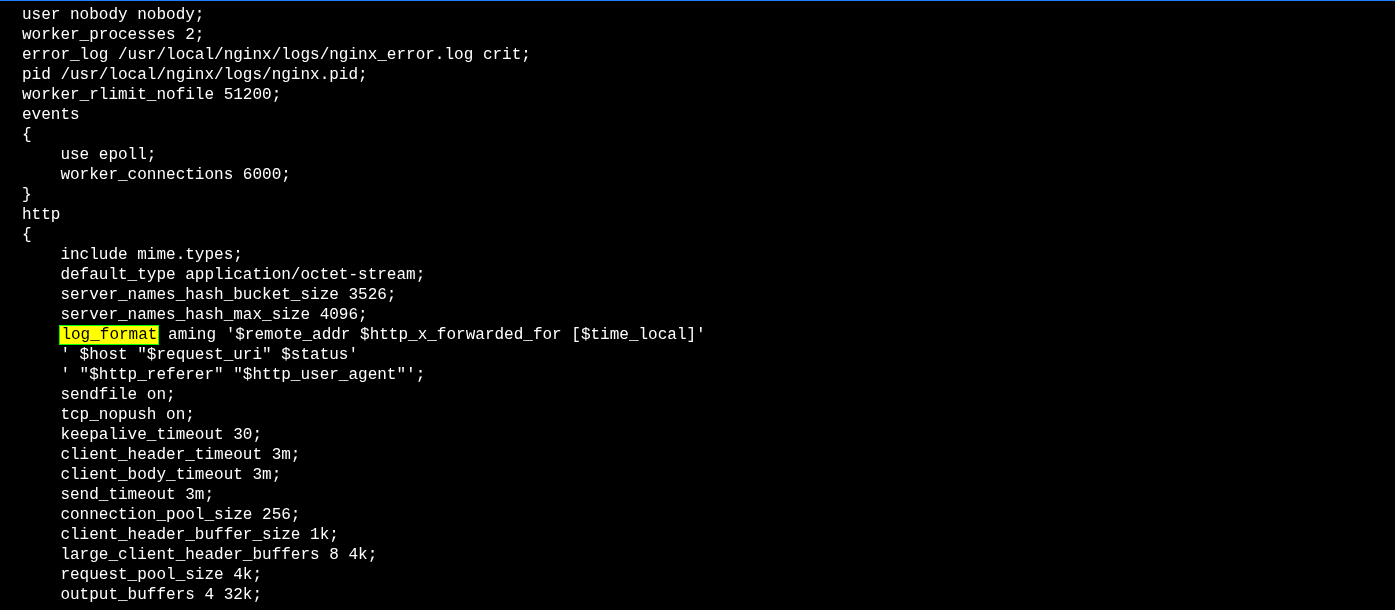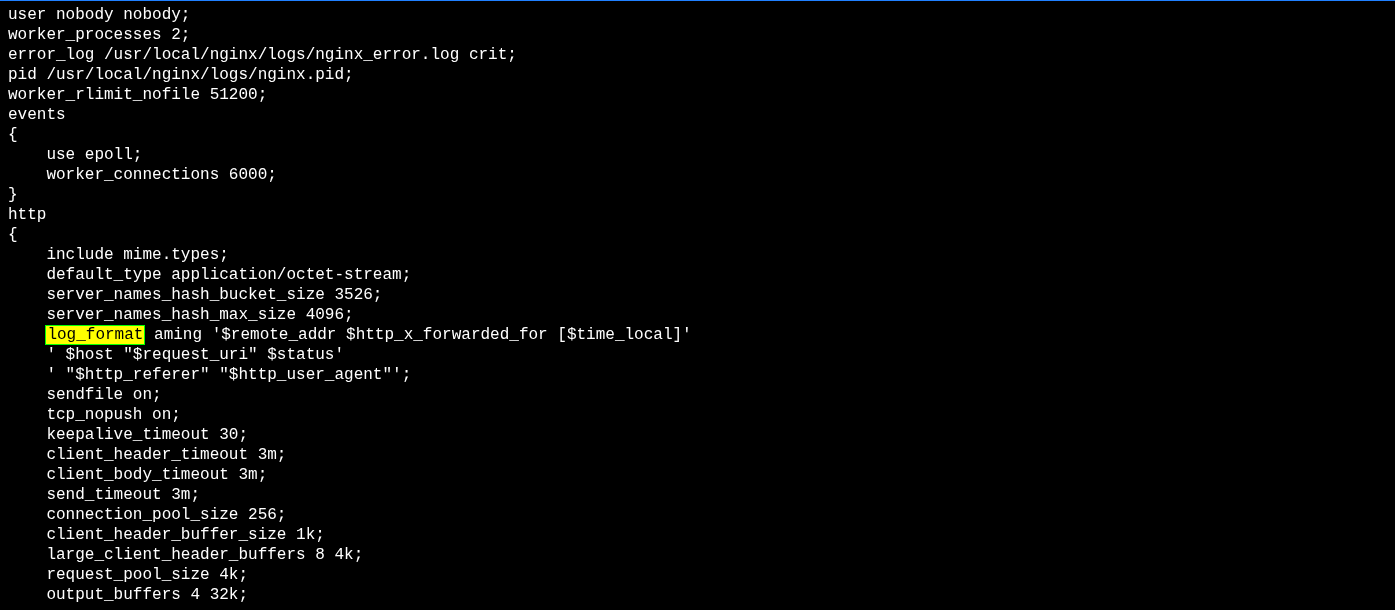--- a/index.html
+++ b/index.html
@@ -12,21 +12,21 @@
       color: #ffffff;
       font-family: 'Courier New', Consolas, monospace;
       font-size: 16px;
       line-height: 20px;
       width: 1395px;
       height: 610px;
       overflow: hidden;
       border-top: 1px solid #2080ff;
     }
     .terminal {
-      padding: 4px 8px;
+      padding: 4px 22px;
       white-space: pre;
     }
     .line {
       display: block;
       min-height: 20px;
     }
     .highlight {
       background-color: #ffff00;
       color: #000000;
       outline: 1px solid #00ff00;

